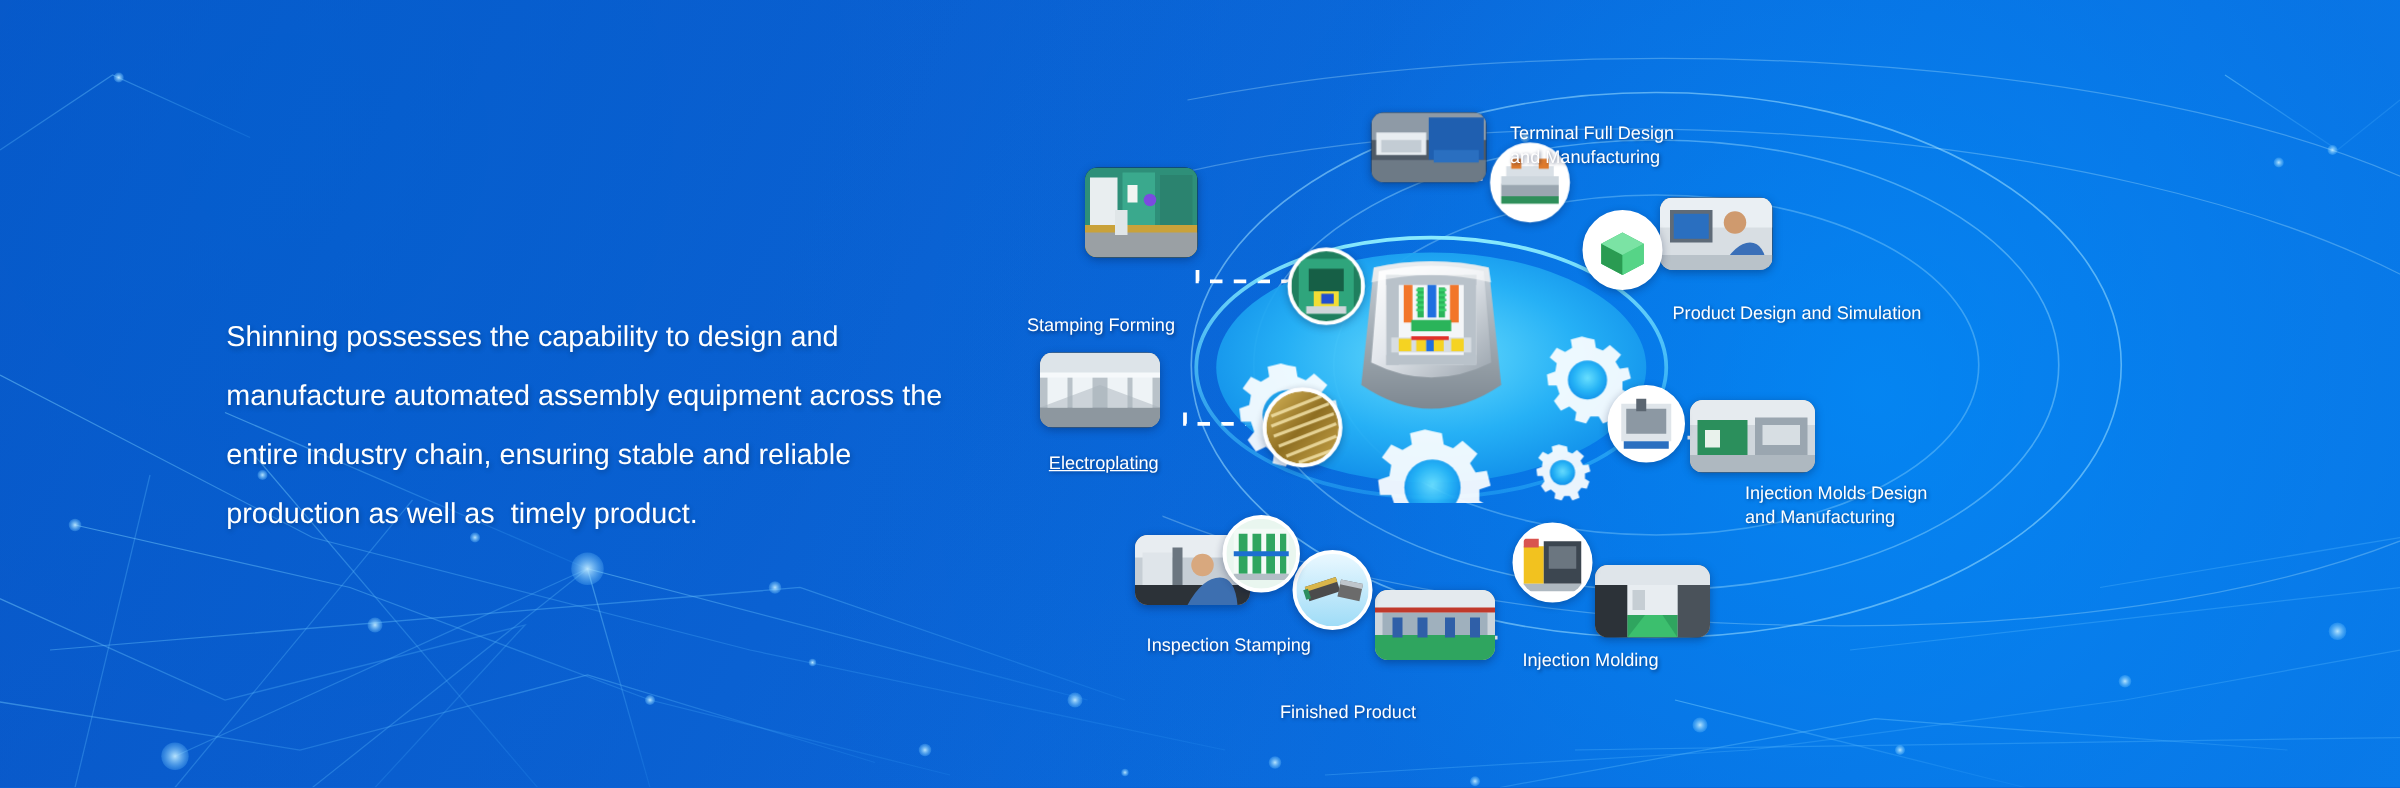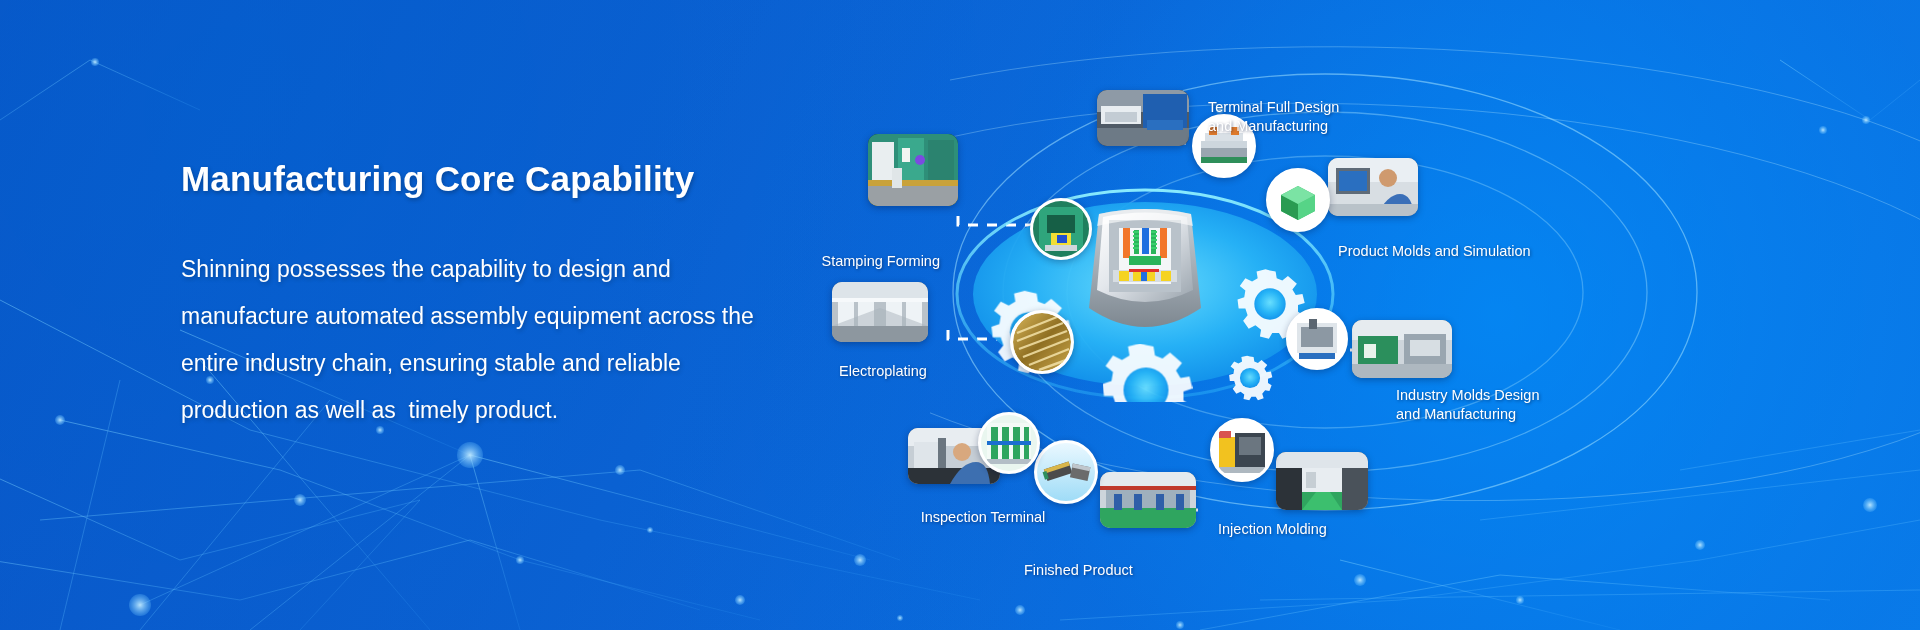--- a/index.html
+++ b/index.html
@@ -113,21 +113,21 @@
         <circle cx="1866" cy="120" r="4"></circle>
       <circle cx="1220" cy="110" r="4"></circle>
         <circle cx="1823" cy="130" r="4"></circle>
       <circle cx="650" cy="530" r="3"></circle>
         <circle cx="900" cy="618" r="3"></circle>
     </g>
   </svg>
 
   <div class="copy">
     <h1 class="headline">
-      <span>Manufacturing Core Capability</span><br>
+      <br>
     </h1>
     <p class="para">Shinning possesses the capability to design and
 manufacture automated assembly equipment across the
 entire industry chain, ensuring stable and reliable
 production as well as  timely product.</p>
   </div>
 
   <div id="diagram">
 
     <svg id="orbits" viewBox="0 0 990 630">
@@ -302,21 +302,21 @@
     </div>
     <div class="thumb-circ" style="left:336px;top:168px;width:58px;height:58px;">
       <svg viewBox="0 0 58 58">
           <rect width="58" height="58" fill="#ffffff"></rect>
         <path d="M12 24 L29 15 L46 24 L46 40 L29 49 L12 40 Z" fill="#39c06a"></path>
         <path d="M12 24 L29 33 L29 49 L12 40 Z" fill="#2a9b52"></path>
         <path d="M29 33 L46 24 L46 40 L29 49 Z" fill="#56d487"></path>
         <path d="M12 24 L29 15 L46 24 L29 33 Z" fill="#7be3a4"></path>
       </svg>
     </div>
-    <div class="label" style="left:408px;top:242px;width:230px;">Product Molds and Simulation</div>
+    <div class="label" style="left:408px;top:242px;width:230px;">Product Design and Simulation</div>
 
     <div class="thumb-rect" style="left:422px;top:320px;width:100px;height:58px;">
       <svg viewBox="0 0 100 58" preserveAspectRatio="none">
         <rect width="100" height="58" fill="#cfd6dc"></rect>
         <rect x="0" y="0" width="100" height="20" fill="#e6ebef"></rect>
         <rect x="6" y="16" width="40" height="28" fill="#2b8f5c"></rect>
         <rect x="52" y="14" width="42" height="30" fill="#9aa6b0"></rect>
         <rect x="58" y="20" width="30" height="16" fill="#d7dee3"></rect>
         <rect x="0" y="44" width="100" height="14" fill="#aeb8c0"></rect>
         <rect x="12" y="24" width="12" height="14" fill="#e9f2ec"></rect>
@@ -324,21 +324,21 @@
     </div>
     <div class="thumb-circ" style="left:356px;top:308px;width:56px;height:56px;">
       <svg viewBox="0 0 56 56">
           <rect width="56" height="56" fill="#ffffff"></rect>
         <rect x="8" y="12" width="40" height="30" fill="#dfe5ea"></rect>
         <rect x="12" y="16" width="32" height="20" fill="#8c98a3"></rect>
         <rect x="20" y="8" width="8" height="10" fill="#5b6671"></rect>
         <rect x="10" y="42" width="36" height="6" fill="#2a6fc0"></rect>
       </svg>
     </div>
-    <div class="label" style="left:466px;top:386px;width:210px;">Industry Molds Design
+    <div class="label" style="left:466px;top:386px;width:210px;">Injection Molds Design
 and Manufacturing</div>
 
     <div class="thumb-rect" style="left:346px;top:452px;width:92px;height:58px;">
       <svg viewBox="0 0 92 58" preserveAspectRatio="none">
         <rect width="92" height="58" fill="#b9c2c9"></rect>
         <rect x="0" y="0" width="92" height="16" fill="#dfe5ea"></rect>
         <rect x="0" y="16" width="26" height="42" fill="#2c3238"></rect>
         <rect x="66" y="16" width="26" height="42" fill="#4a525a"></rect>
         <rect x="26" y="40" width="40" height="18" fill="#2fa55f"></rect>
         <rect x="26" y="16" width="40" height="24" fill="#e8edf1"></rect>
@@ -413,21 +413,21 @@
         <g fill="#2fa55f">
             <rect x="10" y="12" width="7" height="32"></rect>
             <rect x="21" y="12" width="7" height="32"></rect>
             <rect x="32" y="12" width="7" height="32"></rect>
             <rect x="43" y="12" width="5" height="32"></rect>
           </g>
         <rect x="6" y="26" width="44" height="4" fill="#1c6fd0"></rect>
         <rect x="6" y="44" width="44" height="5" fill="#b3bec6"></rect>
       </svg>
     </div>
-    <div class="label" style="left:-42px;top:508px;width:190px;text-align:center;">Inspection Terminal</div>
+    <div class="label" style="left:-42px;top:508px;width:190px;text-align:center;">Inspection Stamping</div>
 
     <div class="thumb-rect" style="left:-98px;top:282px;width:96px;height:60px;">
       <svg viewBox="0 0 96 60" preserveAspectRatio="none">
         <rect width="96" height="60" fill="#b9c2c9"></rect>
         <rect x="0" y="0" width="96" height="20" fill="#dde4e9"></rect>
         <rect x="0" y="44" width="96" height="16" fill="#8d979f"></rect>
         <g fill="#eef3f6">
             <rect x="6" y="18" width="16" height="26"></rect>
             <rect x="26" y="18" width="16" height="26"></rect>
             <rect x="54" y="18" width="16" height="26"></rect>
@@ -450,16 +450,16 @@
         <g stroke="#f3e2a8" stroke-width="2.4" opacity=".85">
           <path d="M4 20 L44 4"></path>
             <path d="M4 28 L50 10"></path>
             <path d="M6 36 L54 18"></path>
             <path d="M10 44 L56 26"></path>
             <path d="M16 52 L56 36"></path>
             <path d="M26 57 L56 46"></path>
         </g>
       </svg>
     </div>
-    <div class="label" style="left:-112px;top:362px;width:130px;text-align:center;">Electroplating</div>
+    <div class="label" style="left:-112px;top:362px;width:130px;text-align:center;text-decoration:underline;">Electroplating</div>
 
   </div>
 </div>
 
 </body></html>

